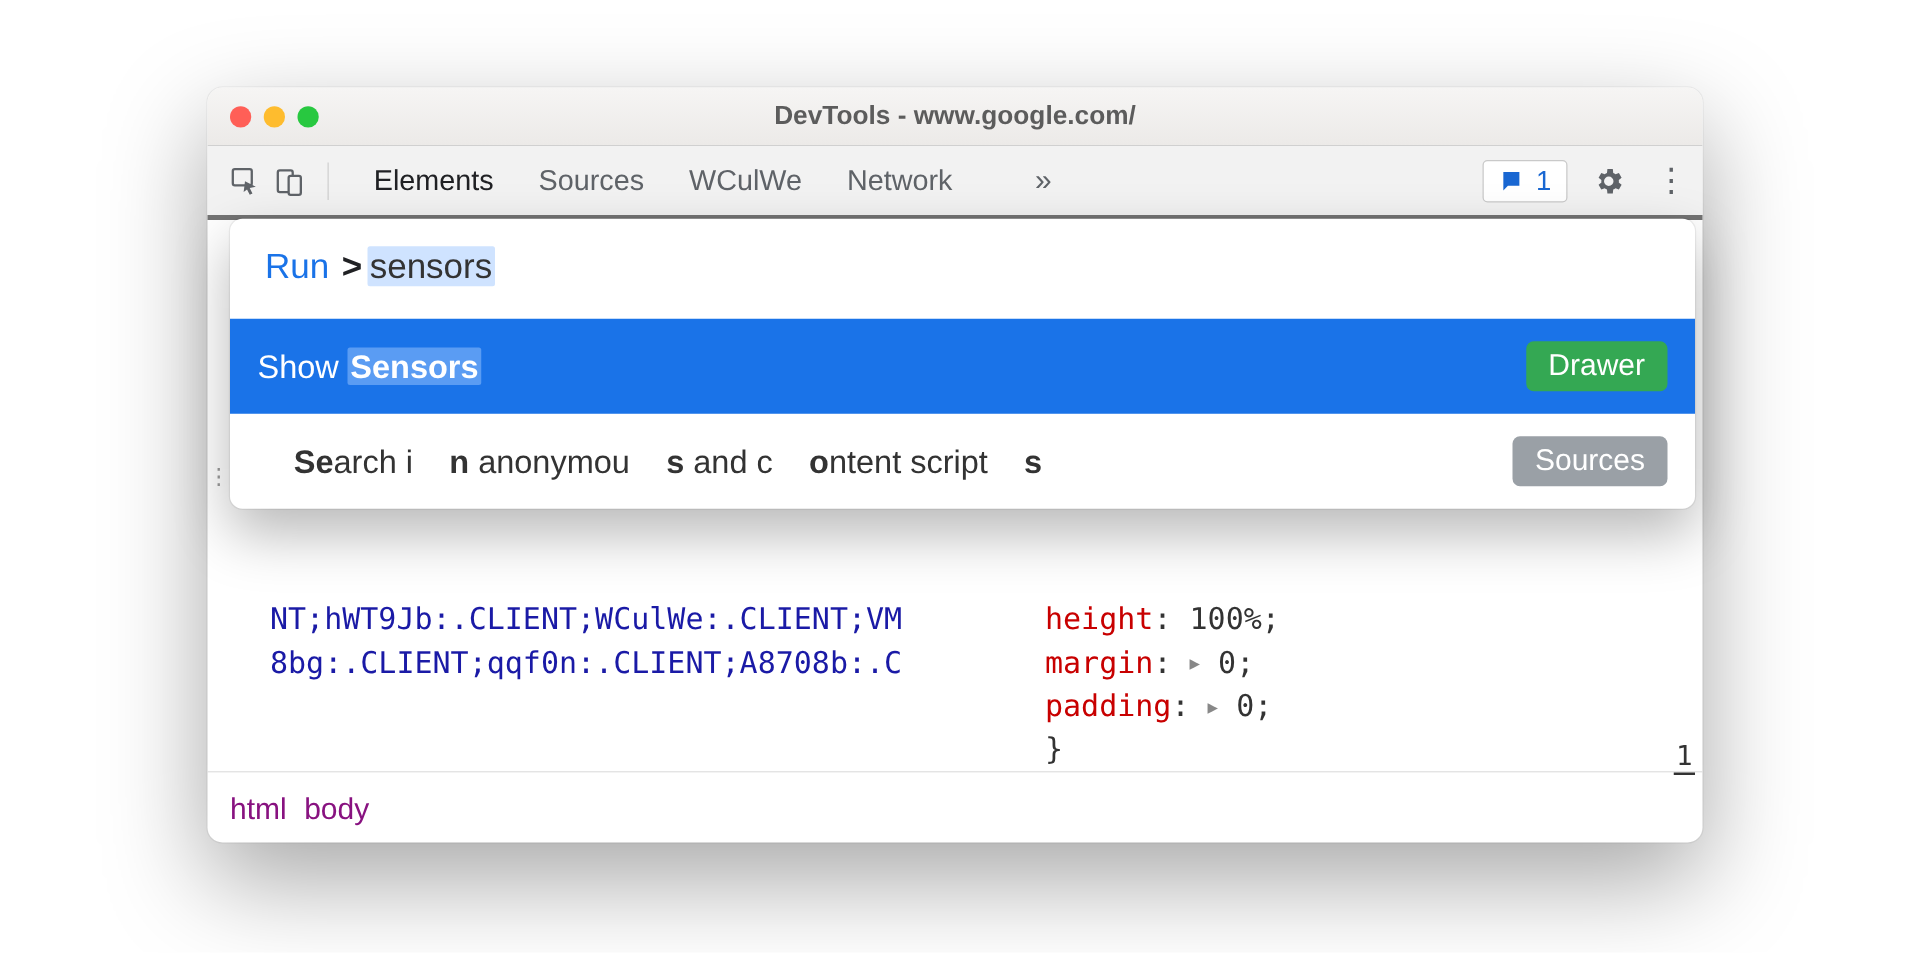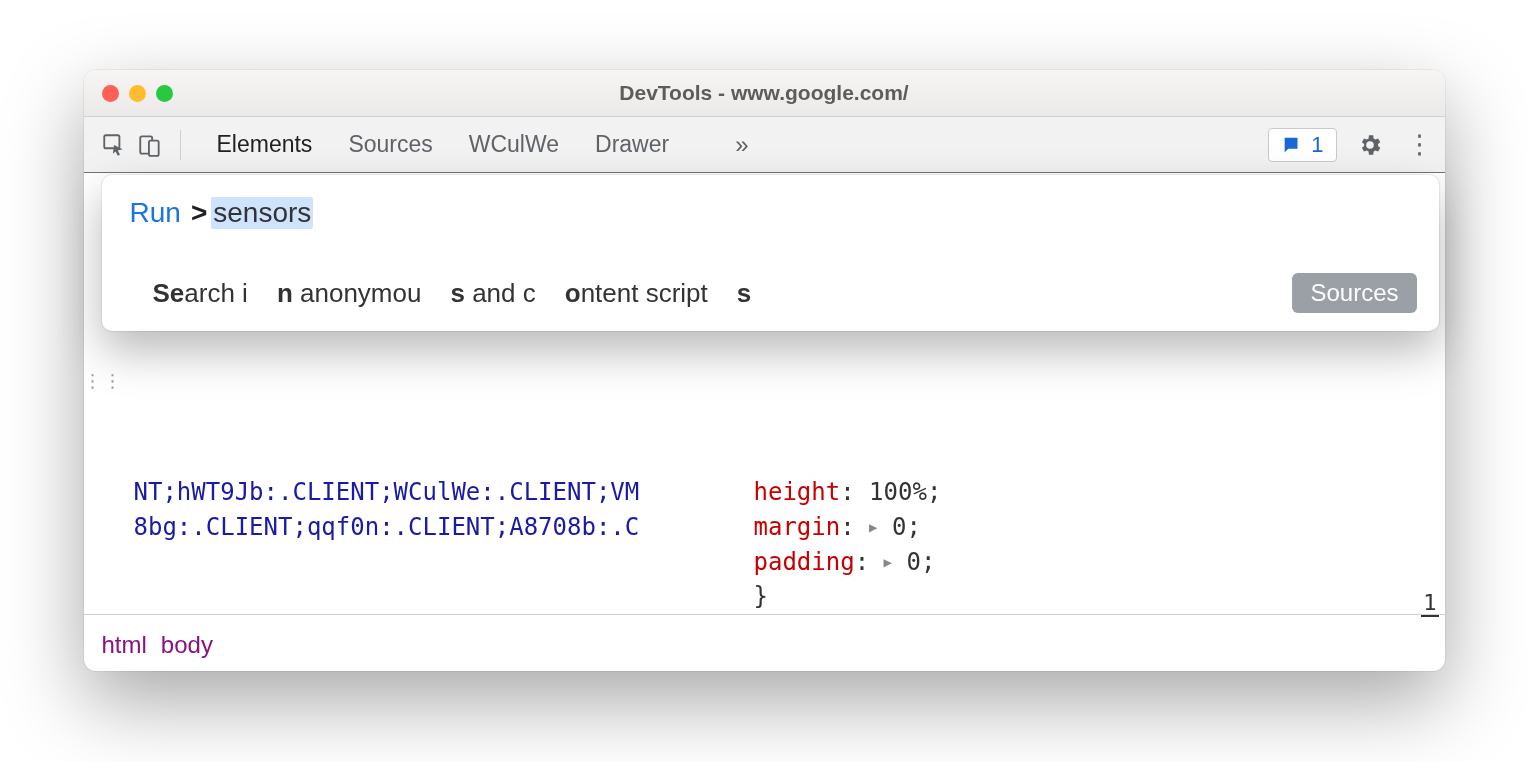--- a/index.html
+++ b/index.html
@@ -25,21 +25,21 @@
     background:#fff;
     display:flex;align-items:center;justify-content:center;
   }
   .stage{
     width:1528px;height:762px;
     display:flex;align-items:flex-start;justify-content:center;
     padding-top:70px;
     box-sizing:border-box;
   }
   .window{
-    width:1361px;
+    width:1196px;
     border-radius:12px;
     background:#fff;
     box-shadow:0 30px 80px rgba(0,0,0,.35),0 0 0 1px rgba(0,0,0,.05);
     overflow:visible;
     position:relative;
   }
 
   
   .titlebar{
     height:46px;
@@ -57,21 +57,21 @@
   .title{
     position:absolute;left:0;right:0;text-align:center;
     font-weight:600;color:#5c5c5c;font-size:21px;
     pointer-events:none;
   }
 
   
   .toolbar{
     height:55px;
     background:var(--toolbar-bg);
-    border-bottom:1px solid #737373;
+    border-bottom:4px solid #737373;
     display:flex;align-items:center;
     padding:0 8px 0 14px;
     gap:4px;
   }
   .tool-icon{width:32px;height:32px;display:flex;align-items:center;justify-content:center;color:#5f6368;}
   .tool-icon svg{width:26px;height:26px;}
   .sep{width:1px;height:30px;background:#cfcfcf;margin:0 10px;}
   .tabs{display:flex;align-items:center;gap:36px;margin-left:22px;}
   .tab{color:var(--muted);font-size:23px;cursor:pointer;white-space:nowrap;}
   .tab.active{color:#202124;}
@@ -177,21 +177,21 @@
         <svg viewBox="0 0 24 24" fill="none" stroke="currentColor" stroke-width="1.7">
           <rect x="3" y="4" width="11" height="16" rx="1.5"></rect>
           <rect x="11" y="8" width="9" height="14" rx="1.5" fill="#f2f2f2"></rect>
         </svg>
       </div>
       <div class="sep"></div>
       <div class="tabs">
         <div class="tab active">Elements</div>
         <div class="tab">Sources</div>
         <div class="tab">WCulWe</div>
-        <div class="tab">Drawer</div>
+        <div class="tab">Network</div>
         <div class="more-tabs">»</div>
       </div>
       <div class="spacer"></div>
       <div class="issue-badge">
         <svg viewBox="0 0 24 24">
             <path d="M4 4h14v12H8l-4 4z"></path>
           </svg>
         <span>1</span>
       </div>
       <div class="gear">
@@ -204,20 +204,26 @@
 
     <div class="grip">⋮⋮</div>
 
     <div class="popover">
       <div class="cmd-input">
         <span class="run">Run</span>
         <span class="prompt">&gt;</span>
           <span class="query">sensors</span>
       </div>
       <div class="rows">
+        <div class="row selected">
+          <span class="label">
+            <span>Show </span><span class="hl">Sensors</span><span></span>
+          </span>
+          <span class="badge green">Drawer</span>
+        </div>
         <div class="row">
           <span class="label" id="row2-label"><b>Se</b><span>arch i</span><b>n</b><span> anonymou</span><b>s</b><span> and c</span><b>o</b><span>ntent script</span><b>s</b></span>
           <span class="badge gray">Sources</span>
         </div>
       </div>
     </div>
 
     <div class="code-area">
       <div class="code-left"><span>NT;hWT9Jb:.CLIENT;WCulWe:.CLIENT;VM</span>
 <span>8bg:.CLIENT;qqf0n:.CLIENT;A8708b:.C</span></div>

